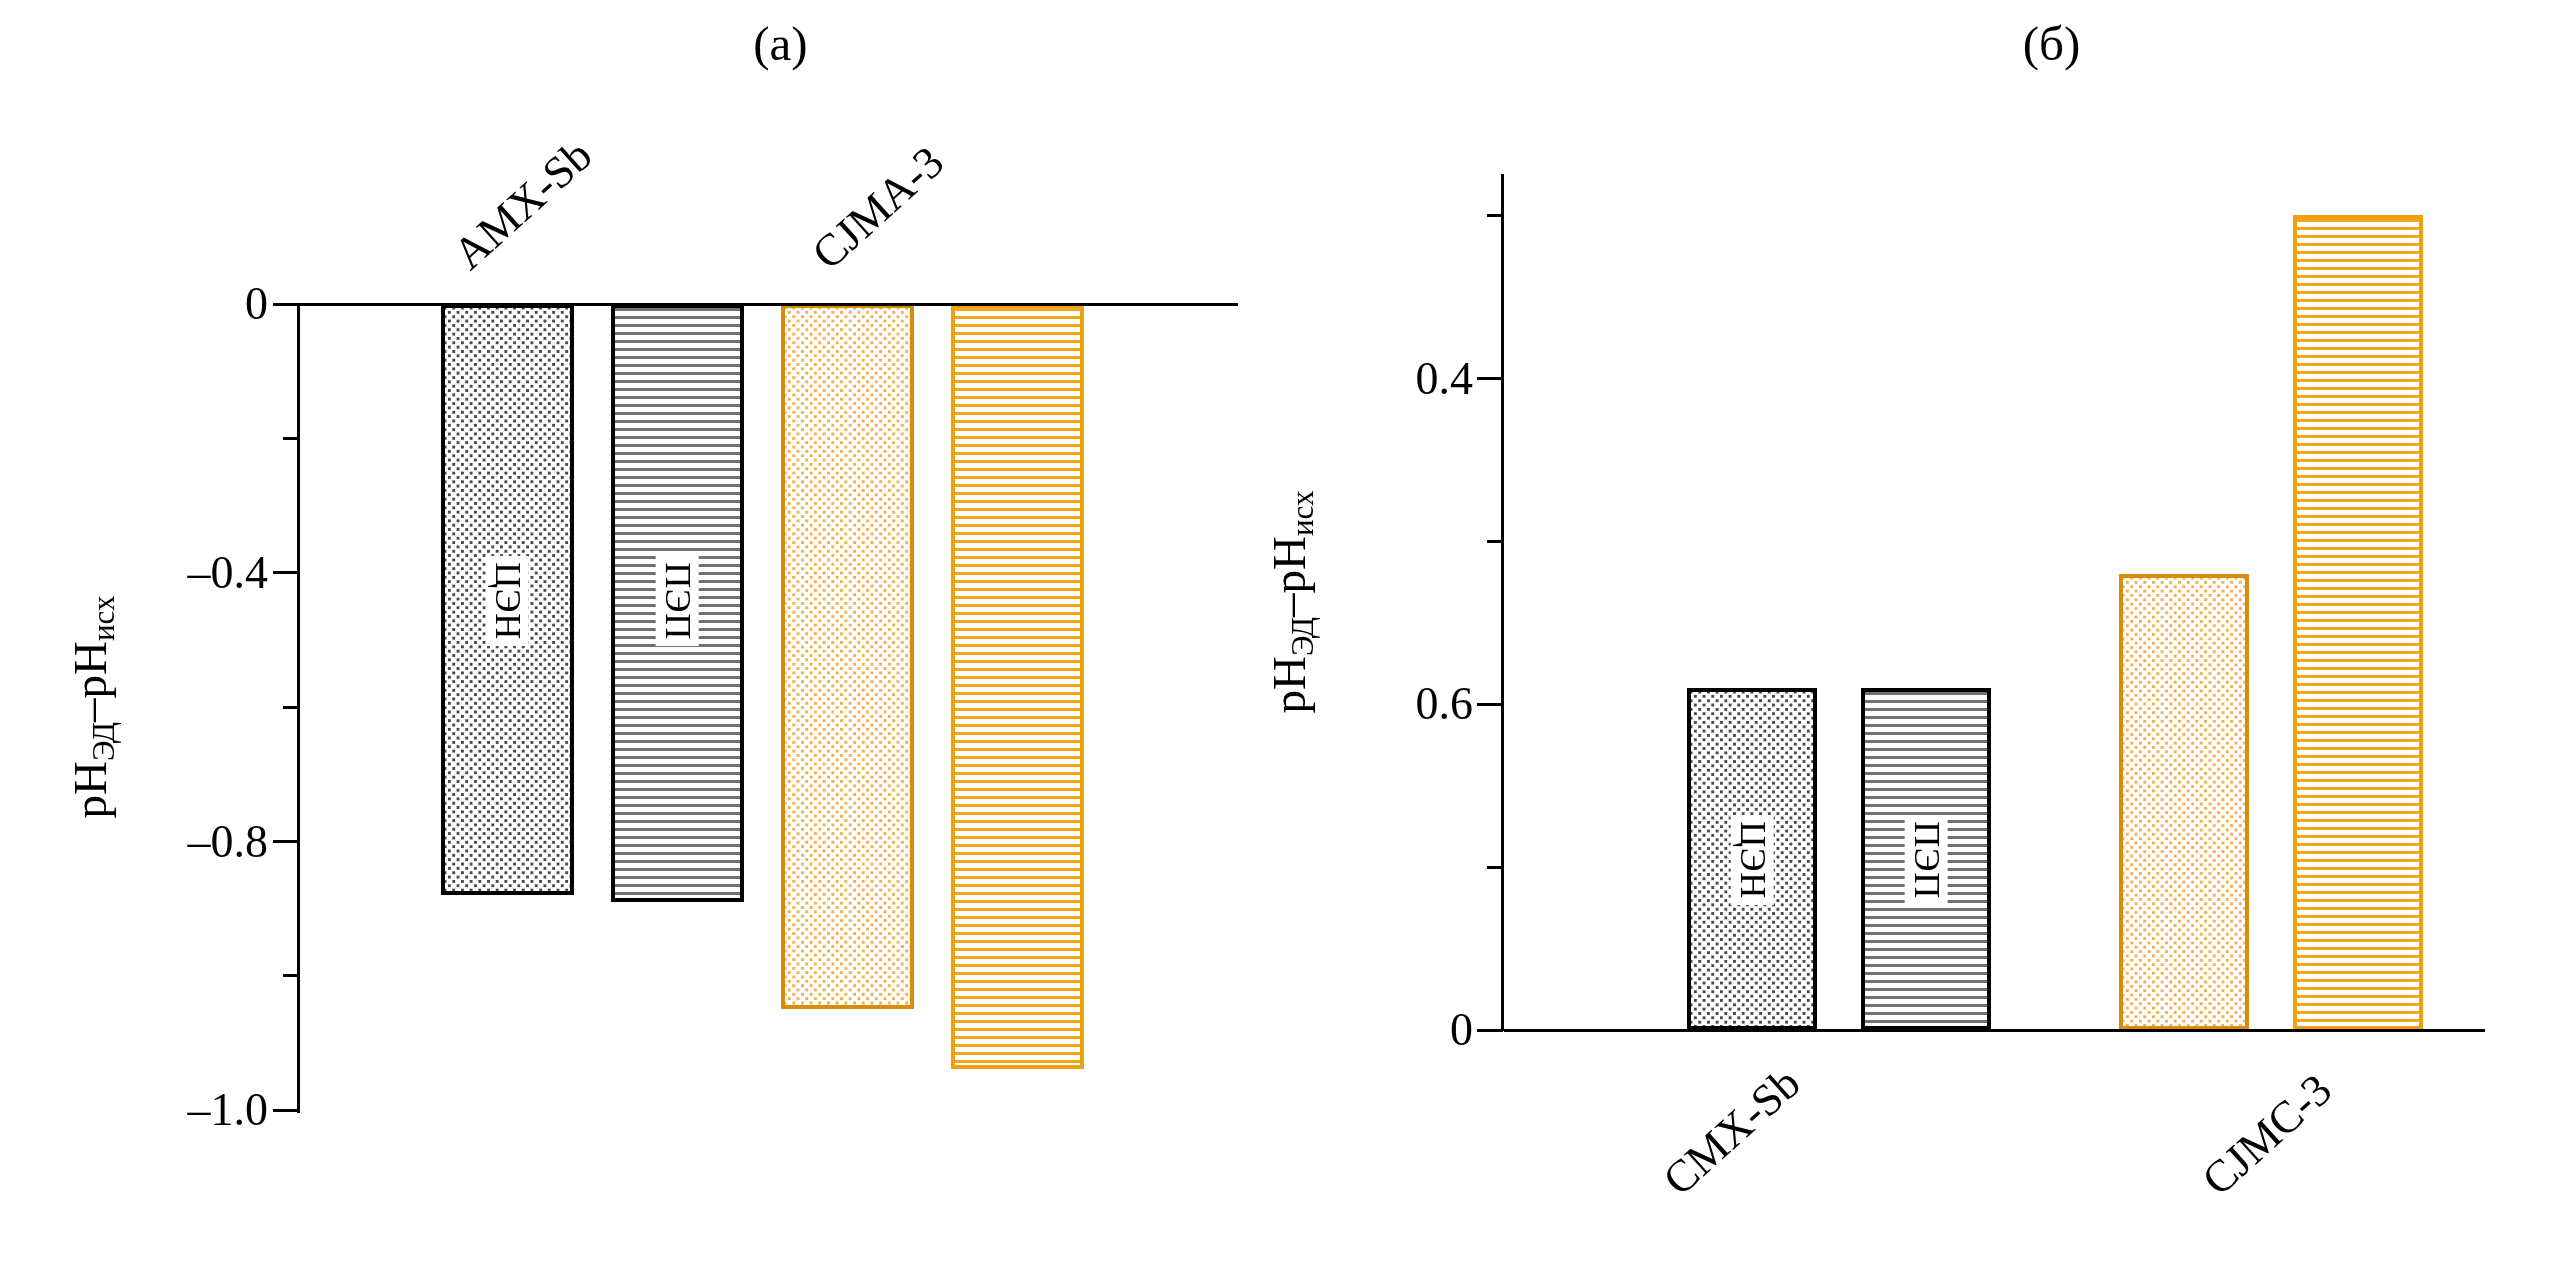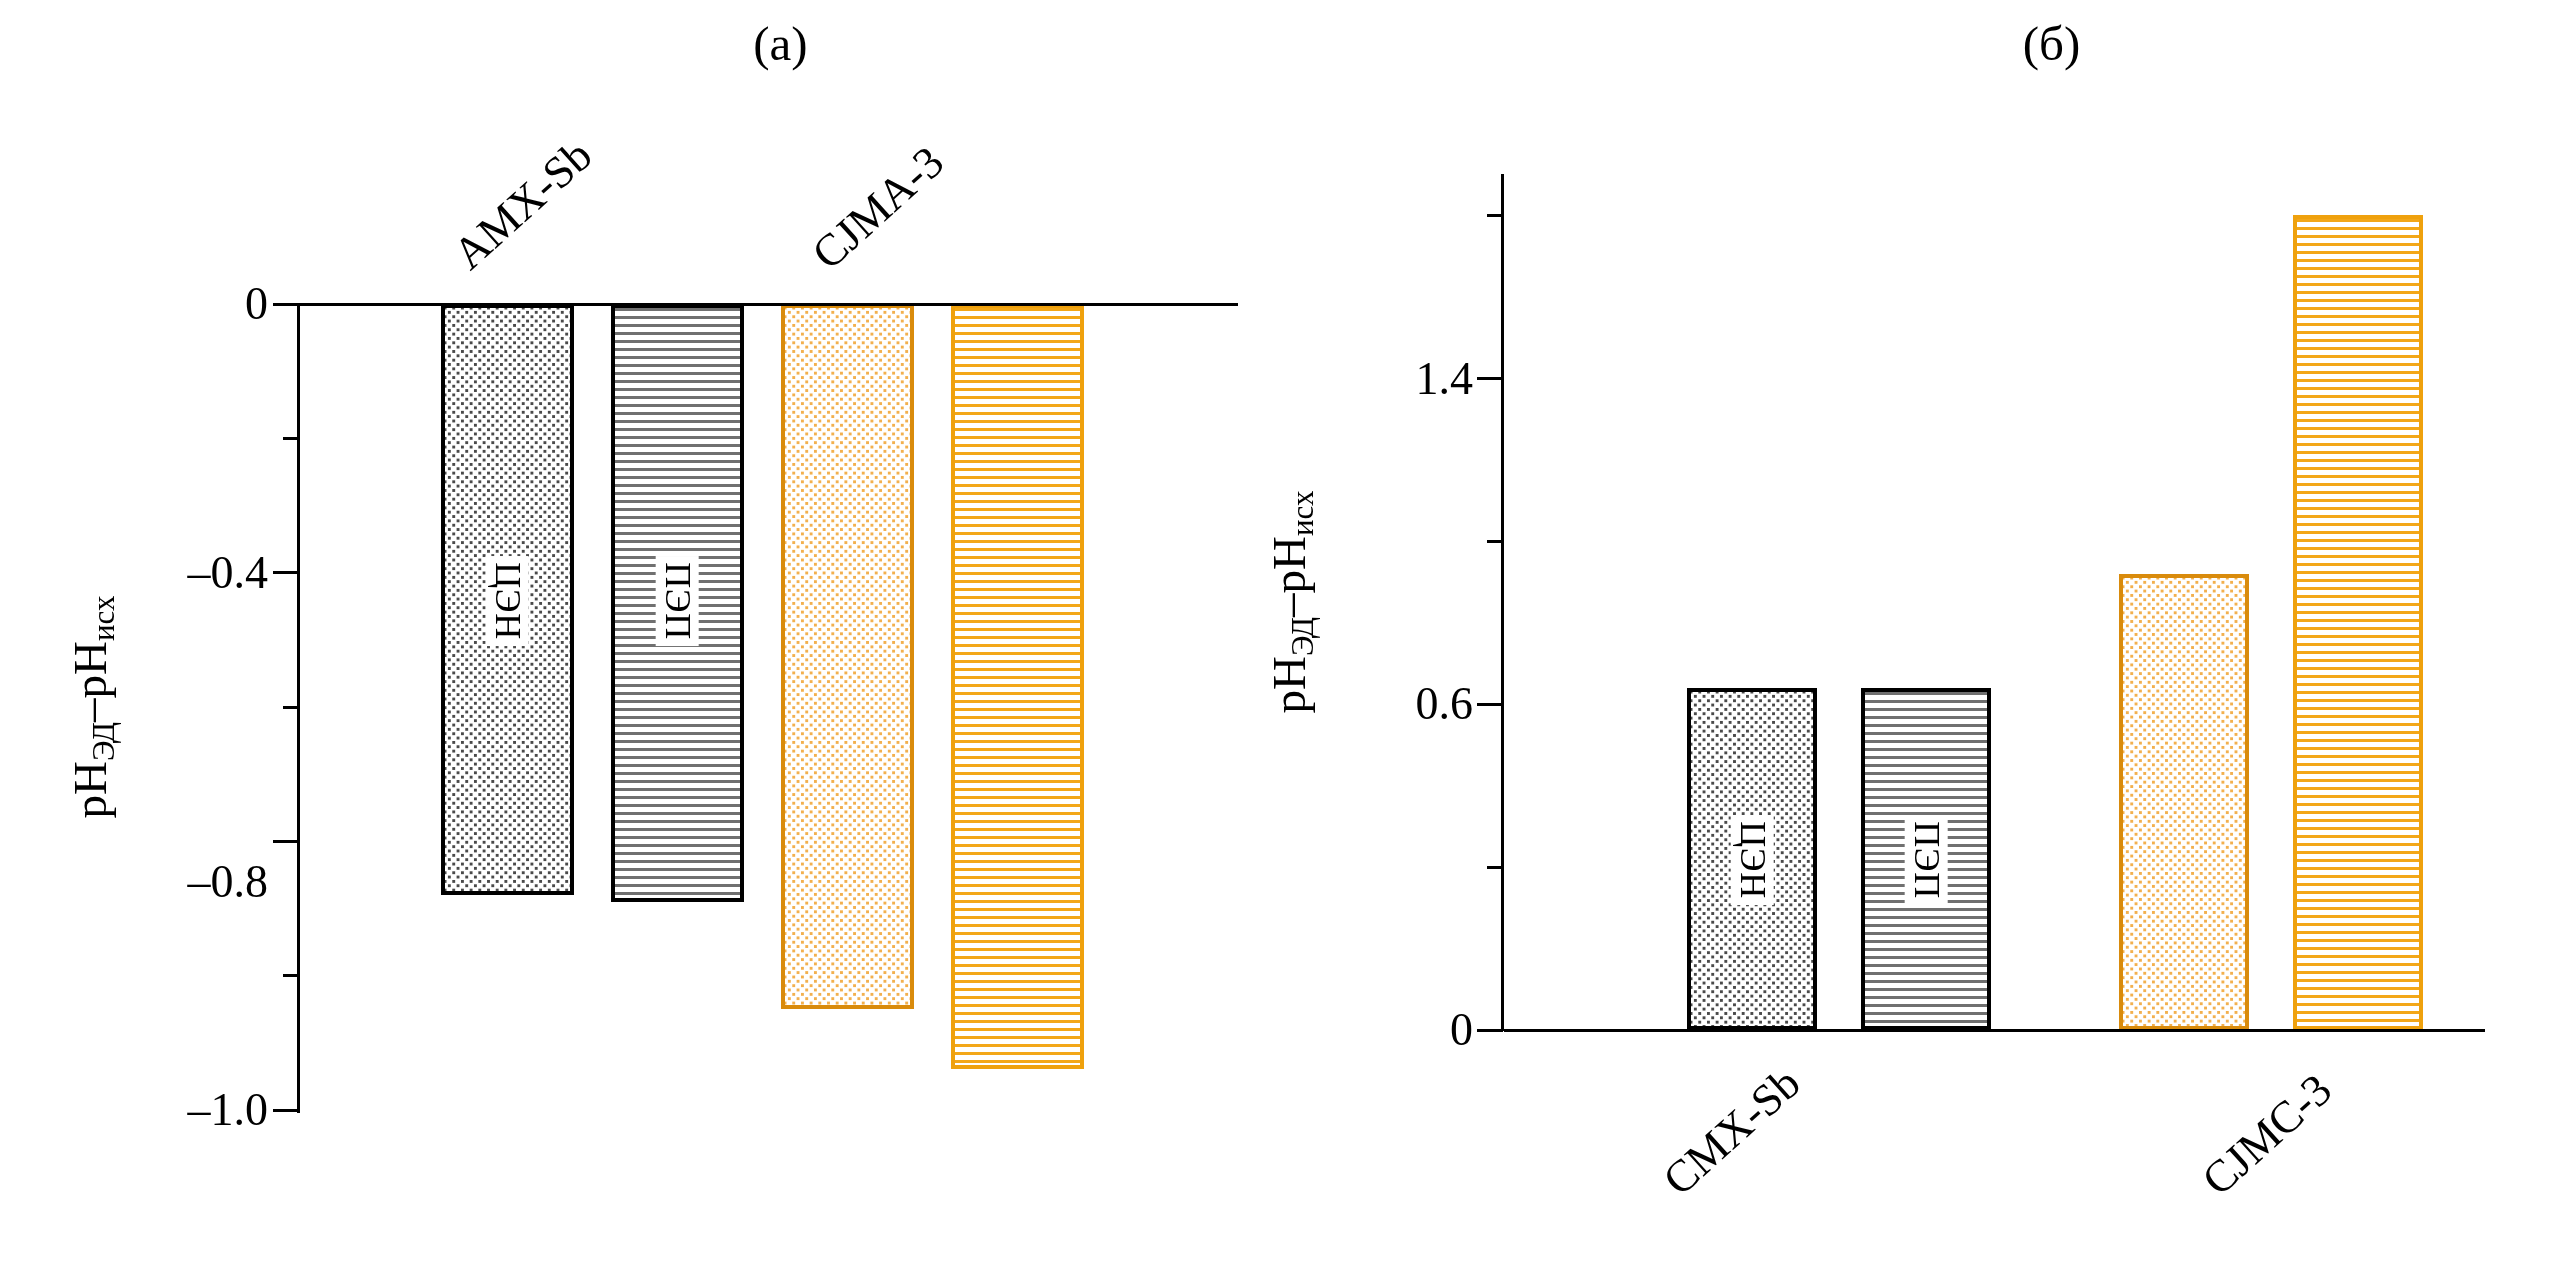--- a/index.html
+++ b/index.html
@@ -69,21 +69,21 @@
 
     <div class="axis" style="left:299px;top:303px;width:939px;height:3.1px;"></div>
     <div class="axis" style="left:297px;top:303px;width:3.1px;height:810px;"></div>
 
     <div class="chart-root">
         <div class="tick-major" style="left: 273px; top: 303px;"></div>
         <div class="tick-label" style="left: 112px; top: 275px;">0</div>
         <div class="tick-major" style="left: 273px; top: 571px;"></div>
         <div class="tick-label" style="left: 112px; top: 544px;">–0.4</div>
         <div class="tick-major" style="left: 273px; top: 840px;"></div>
-        <div class="tick-label" style="left: 112px; top: 853px;">–0.8</div>
+        <div class="tick-label" style="left: 112px; top: 813px;">–0.8</div>
         <div class="tick-major" style="left: 273px; top: 1109px;"></div>
         <div class="tick-label" style="left: 112px; top: 1081px;">–1.0</div>
         <div class="tick-minor" style="left: 283px; top: 437px;"></div>
         <div class="tick-minor" style="left: 283px; top: 706px;"></div>
         <div class="tick-minor" style="left: 283px; top: 974px;"></div>
         <div class="bar p-dots-gray" style="left: 441px; width: 133px; height: 591px; top: 304px;"></div>
         <div class="bar p-hlines-gray" style="left: 611px; width: 133px; height: 598px; top: 304px;"></div>
         <div class="bar p-dots-orange" style="left: 781px; width: 133px; height: 705px; top: 304px;"></div>
         <div class="bar p-hlines-orange" style="left: 951px; width: 133px; height: 765px; top: 304px;"></div>
       </div>
@@ -104,21 +104,21 @@
 
     <div class="axis" style="left:1504px;top:1029px;width:981px;height:3.1px;"></div>
     <div class="axis" style="left:1501px;top:174px;width:3.1px;height:857px;"></div>
 
     <div class="chart-root">
         <div class="tick-major" style="left: 1477px; top: 1029px;"></div>
         <div class="tick-label" style="left: 1317px; top: 1001px;">0</div>
         <div class="tick-major" style="left: 1477px; top: 703px;"></div>
         <div class="tick-label" style="left: 1317px; top: 675px;">0.6</div>
         <div class="tick-major" style="left: 1477px; top: 377px;"></div>
-        <div class="tick-label" style="left: 1317px; top: 350px;">1.4</div>
+        <div class="tick-label" style="left: 1317px; top: 350px;">0.4</div>
         <div class="tick-minor" style="left: 1487px; top: 866px;"></div>
         <div class="tick-minor" style="left: 1487px; top: 540px;"></div>
         <div class="tick-minor" style="left: 1487px; top: 214px;"></div>
         <div class="bar p-dots-gray" style="left: 1687px; width: 130px; height: 342px; top: 688px;"></div>
         <div class="bar p-hlines-gray" style="left: 1861px; width: 130px; height: 342px; top: 688px;"></div>
         <div class="bar p-dots-orange" style="left: 2119px; width: 130px; height: 456px; top: 574px;"></div>
         <div class="bar p-hlines-orange" style="left: 2293px; width: 130px; height: 815px; top: 215px;"></div>
       </div>
 
     <div class="cat-label" style="left:1687px;top:1155px;">CMX-Sb</div>

